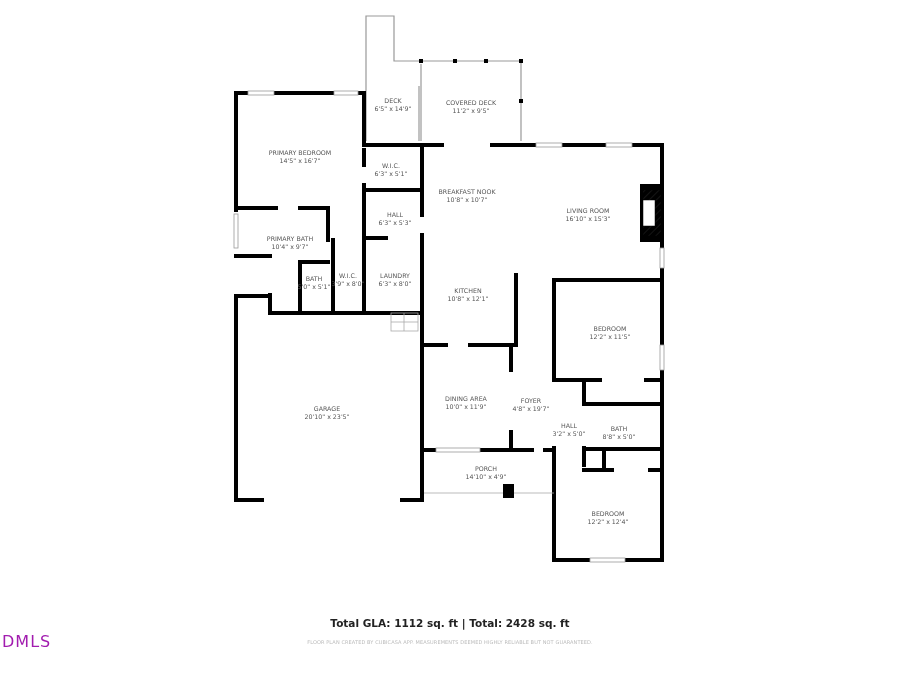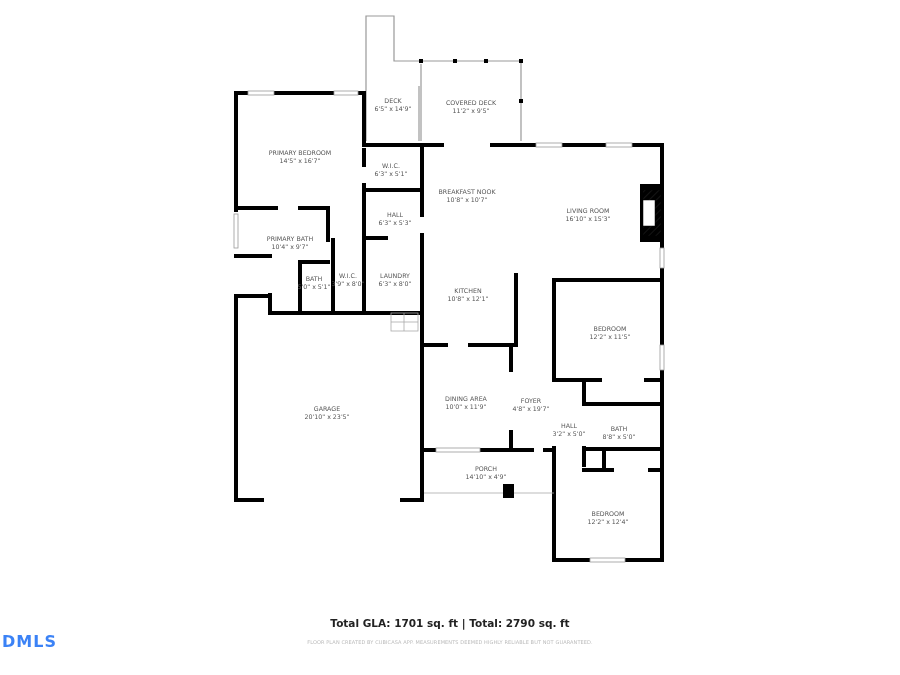--- a/index.html
+++ b/index.html
@@ -4,21 +4,21 @@
 <style>
   html, body { margin: 0; padding: 0; background: #ffffff; }
   body { width: 900px; height: 675px; position: relative; overflow: hidden; font-family: "DejaVu Sans", sans-serif; }
   #plan { position: absolute; left: 0; top: 0; width: 900px; height: 675px; }
   .room-label { position: absolute; transform: translateX(-50%); text-align: center; color: #555; font-size: 6.3px; line-height: 8px; white-space: nowrap; font-family: "DejaVu Sans", sans-serif; }
   .room-label .dim { display: block; }
   .totals { position: absolute; left: 0; width: 900px; text-align: center; top: 617px; color: #222; font-family: "DejaVu Sans", sans-serif; }
   .totals .line1 { font-weight: bold; font-size: 10.5px; line-height: 13px; }
   .totals .line2 { font-size: 10px; line-height: 13px; }
   .totals .note { font-size: 5px; color: #bbb; margin-top: 9px; letter-spacing: 0.1px; }
-  .mls { position: absolute; left: 2px; top: 632px; font-size: 16px; color: #3b82f6; font-family: "DejaVu Sans", sans-serif; letter-spacing: 1px; font-weight: 700; }
+  .mls { position: absolute; left: 2px; top: 632px; font-size: 16px; color: #a21caf; font-family: "DejaVu Sans", sans-serif; letter-spacing: 1px; font-weight: 400; }
 </style>
 </head>
 <body>
 
 <svg id="plan" width="900" height="675" viewBox="0 0 900 675" xmlns="http://www.w3.org/2000/svg">
   <defs>
     <pattern id="hatch" width="5" height="5" patternUnits="userSpaceOnUse" patternTransform="rotate(45)">
       <line x1="0" y1="0" x2="0" y2="5" stroke="#333" stroke-width="0.8"></line>
     </pattern>
   </defs>
@@ -142,17 +142,17 @@
 <div class="room-label" style="left:610px;top:325px;"><span>BEDROOM</span><span class="dim">12'2" x 11'5"</span></div>
 <div class="room-label" style="left:327px;top:405px;"><span>GARAGE</span><span class="dim">20'10" x 23'5"</span></div>
 <div class="room-label" style="left:466px;top:395px;"><span>DINING AREA</span><span class="dim">10'0" x 11'9"</span></div>
 <div class="room-label" style="left:531px;top:397px;"><span>FOYER</span><span class="dim">4'8" x 19'7"</span></div>
 <div class="room-label" style="left:569px;top:422px;"><span>HALL</span><span class="dim">3'2" x 5'0"</span></div>
 <div class="room-label" style="left:619px;top:425px;"><span>BATH</span><span class="dim">8'8" x 5'0"</span></div>
 <div class="room-label" style="left:486px;top:465px;"><span>PORCH</span><span class="dim">14'10" x 4'9"</span></div>
 <div class="room-label" style="left:608px;top:510px;"><span>BEDROOM</span><span class="dim">12'2" x 12'4"</span></div>
 
 <div class="totals">
-  <div class="line1">Total GLA: 1701 sq. ft | Total: 2790 sq. ft</div>
+  <div class="line1">Total GLA: 1112 sq. ft | Total: 2428 sq. ft</div>
   <div class="note">FLOOR PLAN CREATED BY CUBICASA APP. MEASUREMENTS DEEMED HIGHLY RELIABLE BUT NOT GUARANTEED.</div>
 </div>
 
 <div class="mls">DMLS</div>
 
 </body></html>

